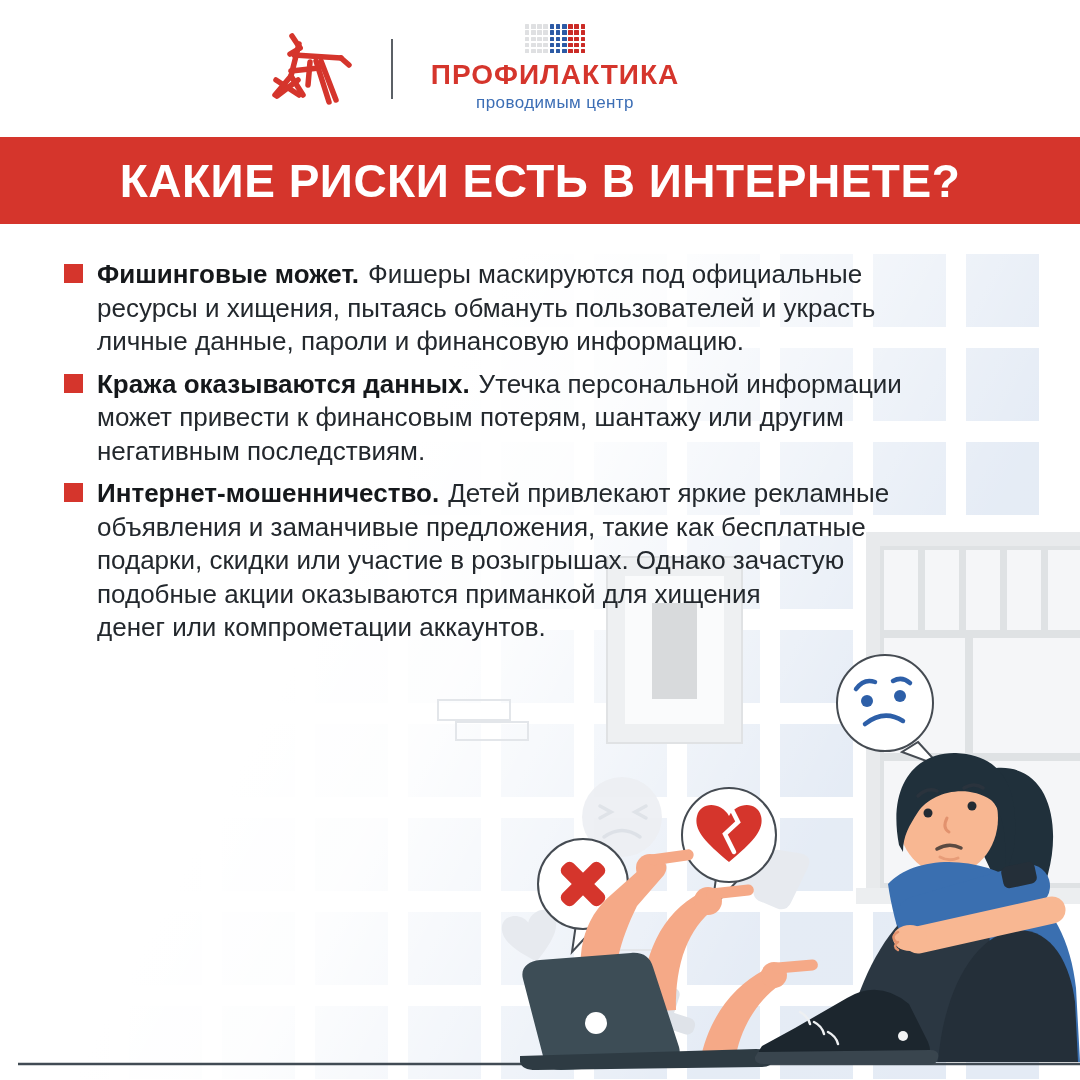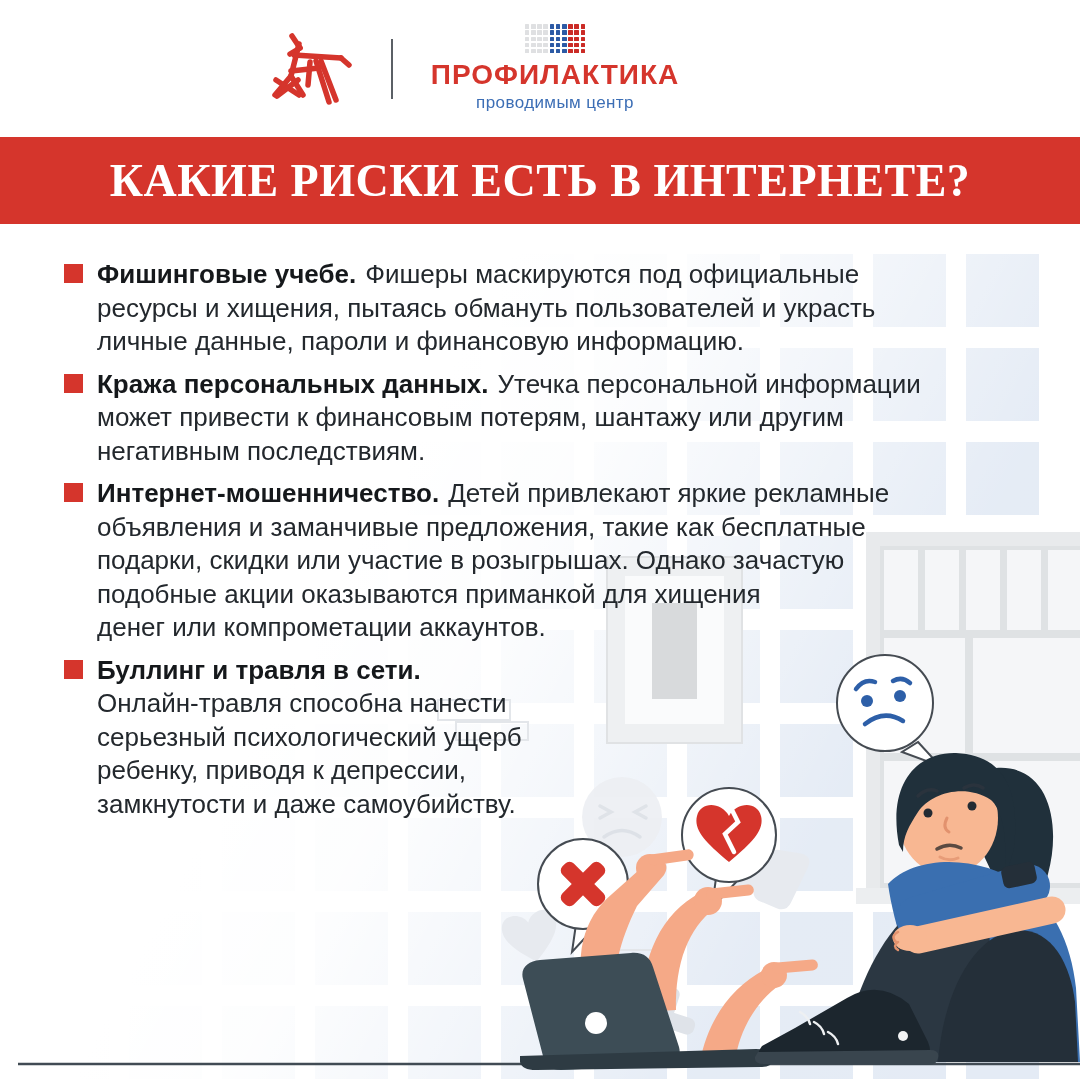--- a/index.html
+++ b/index.html
@@ -11,21 +11,21 @@
   .chair-logo{width:92px;height:84px;flex:0 0 auto;}
   .header-divider{width:2px;height:60px;background:#5b6066;}
   .brand{display:flex;flex-direction:column;align-items:center;}
   .brand-grid{display:grid;grid-template-columns:repeat(10,4.6px);grid-auto-rows:4.6px;gap:1.6px;margin-bottom:7px;}
   .brand-grid i{display:block;border-radius:0.5px;}
   .brand-name{color:#d5352c;font-weight:800;font-size:28px;letter-spacing:1px;line-height:1.05;}
   .brand-sub{color:#3c6eb5;font-size:17px;letter-spacing:0.4px;margin-top:3px;}
 
   
   .banner{position:absolute;top:137px;left:0;width:1080px;height:87px;background:#d5352c;display:flex;align-items:center;justify-content:center;z-index:5;}
-  .banner h1{margin:0;color:#ffffff;font-size:46px;font-weight:800;letter-spacing:0.5px;font-family:Liberation Serif, serif;}
+  .banner h1{margin:0;color:#ffffff;font-size:46px;font-weight:800;letter-spacing:0.5px;}
 
   
   .mosaic{position:absolute;top:240px;left:0;width:1080px;height:840px;display:flex;flex-wrap:wrap;gap:20px;padding:14px 0 0 36px;box-sizing:border-box;z-index:1;overflow:hidden;}
   .mosaic .tile{width:73px;height:73px;background:#e4ebf5;}
   .mosaic-fade{position:absolute;top:240px;left:0;width:1080px;height:840px;z-index:2;
     background:linear-gradient(118deg,#ffffff 0%,#ffffff 34%,rgba(255,255,255,0.92) 45%,rgba(255,255,255,0.55) 58%,rgba(255,255,255,0.05) 74%,rgba(255,255,255,0) 100%);}
 
   
   .scene{position:absolute;top:0;left:0;width:1080px;height:1080px;z-index:3;pointer-events:none;}
 
@@ -364,41 +364,33 @@
           <path d="M828 1032 q8 4 10 12"></path>
         </g>
         <path d="M758 1052 L930 1050 q10 0 8 8 l-1 3 q-2 4 -10 4 L764 1064 q-10 0 -9 -7 z" fill="#39454e"></path>
       </g>
     </g>
   </svg>
 
   <ul class="risks">
     <li class="risk">
       <span class="risk-marker"></span>
-      <span class="risk-title">Фишинговые учебе.</span><span class="risk-body">Фишеры маскируются под официальные
+      <span class="risk-title">Фишинговые может.</span><span class="risk-body">Фишеры маскируются под официальные
 ресурсы и хищения, пытаясь обмануть пользователей и украсть
 личные данные, пароли и финансовую информацию.</span>
     </li>
     <li class="risk">
       <span class="risk-marker"></span>
-      <span class="risk-title">Кража персональных данных.</span><span class="risk-body">Утечка персональной информации
+      <span class="risk-title">Кража оказываются данных.</span><span class="risk-body">Утечка персональной информации
 может привести к финансовым потерям, шантажу или другим
 негативным последствиям.</span>
     </li>
     <li class="risk">
       <span class="risk-marker"></span>
       <span class="risk-title">Интернет-мошенничество.</span><span class="risk-body">Детей привлекают яркие рекламные
 объявления и заманчивые предложения, такие как бесплатные
 подарки, скидки или участие в розыгрышах. Однако зачастую
 подобные акции оказываются приманкой для хищения
 денег или компрометации аккаунтов.</span>
     </li>
-    <li class="risk">
-      <span class="risk-marker"></span>
-      <span class="risk-title">Буллинг и травля в сети.</span><span class="risk-body">
-Онлайн-травля способна нанести
-серьезный психологический ущерб
-ребенку, приводя к депрессии,
-замкнутости и даже самоубийству.</span>
-    </li>
   </ul>
 
 </div>
 
 </body></html>

